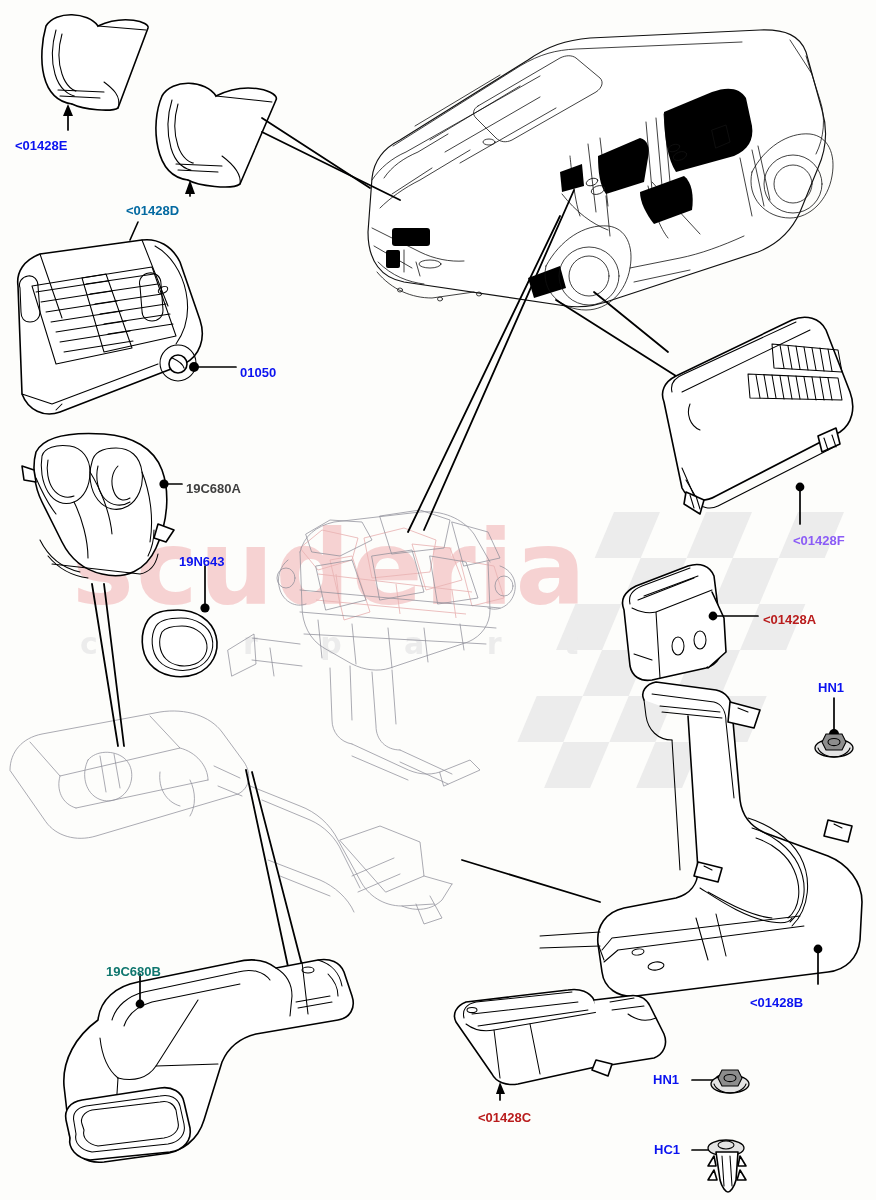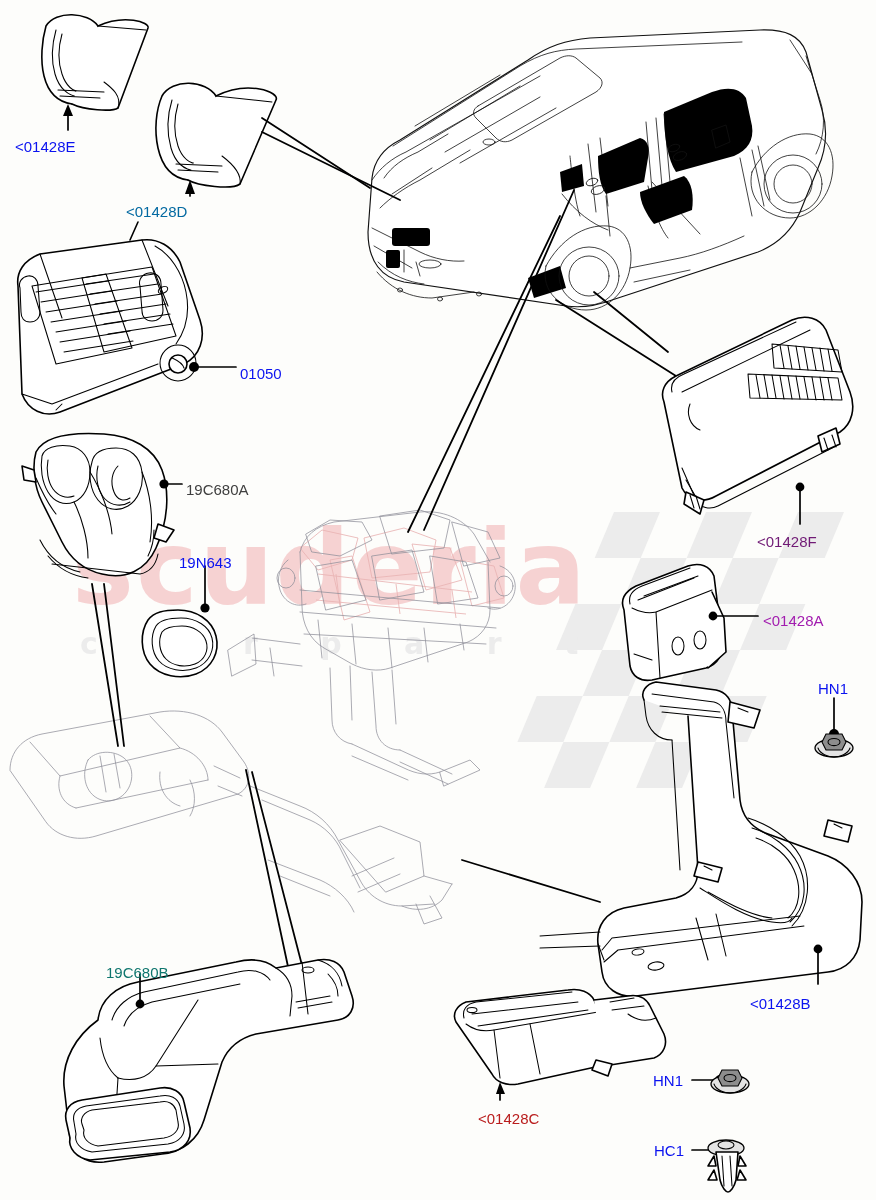--- a/index.html
+++ b/index.html
@@ -20,22 +20,22 @@
     letter-spacing:2px;
     user-select:none;
     white-space:nowrap;
   }
   #wm-main{left:72px;top:516px;font-size:104px;line-height:1;}
   #wm-sub{left:80px;top:626px;font-size:30px;letter-spacing:26px;color:#ececec;}
   .lbl{
     position:absolute;
     color:#0b13f0;
     font-family:"Liberation Sans", sans-serif;
-    font-size:15px;
-    font-weight:400;
+    font-size:13px;
+    font-weight:700;
     white-space:nowrap;
     letter-spacing:0px;
     user-select:none;
   }
   .part{fill:#ffffff;stroke:#000000;stroke-width:1.6;stroke-linejoin:round;stroke-linecap:round;}
   .partthin{fill:none;stroke:#000000;stroke-width:1.05;stroke-linejoin:round;stroke-linecap:round;}
   .ghost{fill:none;stroke:#8f8f99;stroke-width:0.75;stroke-linejoin:round;stroke-linecap:round;}
   .ghostpink{fill:none;stroke:#e8b4b4;stroke-width:0.85;}
   .veh{fill:#ffffff;stroke:#111111;stroke-width:1.15;stroke-linejoin:round;stroke-linecap:round;}
   .vehthin{fill:none;stroke:#111111;stroke-width:0.8;stroke-linejoin:round;stroke-linecap:round;}
@@ -546,22 +546,22 @@
     </g>
 
   </svg>
 
   <div id="labels">
       <div class="lbl" style="left: 15px; top: 138px; color: rgb(11, 19, 240);">&lt;01428E</div>
       <div class="lbl" style="left: 126px; top: 203px; color: #0369a1;">&lt;01428D</div>
       <div class="lbl" style="left: 240px; top: 365px; color: rgb(11, 19, 240);">01050</div>
       <div class="lbl" style="left: 186px; top: 481px; color: #404040;">19C680A</div>
       <div class="lbl" style="left: 179px; top: 554px; color: rgb(11, 19, 240);">19N643</div>
-      <div class="lbl" style="left: 757px; top: 533px; color: #701a75;">&lt;01428F</div>
-      <div class="lbl" style="left: 763px; top: 612px; color: #a21caf;">&lt;01428A</div>
+      <div class="lbl" style="left: 793px; top: 533px; color: #8b5cf6;">&lt;01428F</div>
+      <div class="lbl" style="left: 763px; top: 612px; color: #b91c1c;">&lt;01428A</div>
       <div class="lbl" style="left: 818px; top: 680px; color: rgb(11, 19, 240);">HN1</div>
       <div class="lbl" style="left: 750px; top: 995px; color: rgb(11, 19, 240);">&lt;01428B</div>
       <div class="lbl" style="left: 106px; top: 964px; color: #0f766e;">19C680B</div>
       <div class="lbl" style="left: 478px; top: 1110px; color: #b91c1c;">&lt;01428C</div>
       <div class="lbl" style="left: 653px; top: 1072px; color: rgb(11, 19, 240);">HN1</div>
       <div class="lbl" style="left: 654px; top: 1142px; color: rgb(11, 19, 240);">HC1</div>
     </div>
 
 </div>
 

